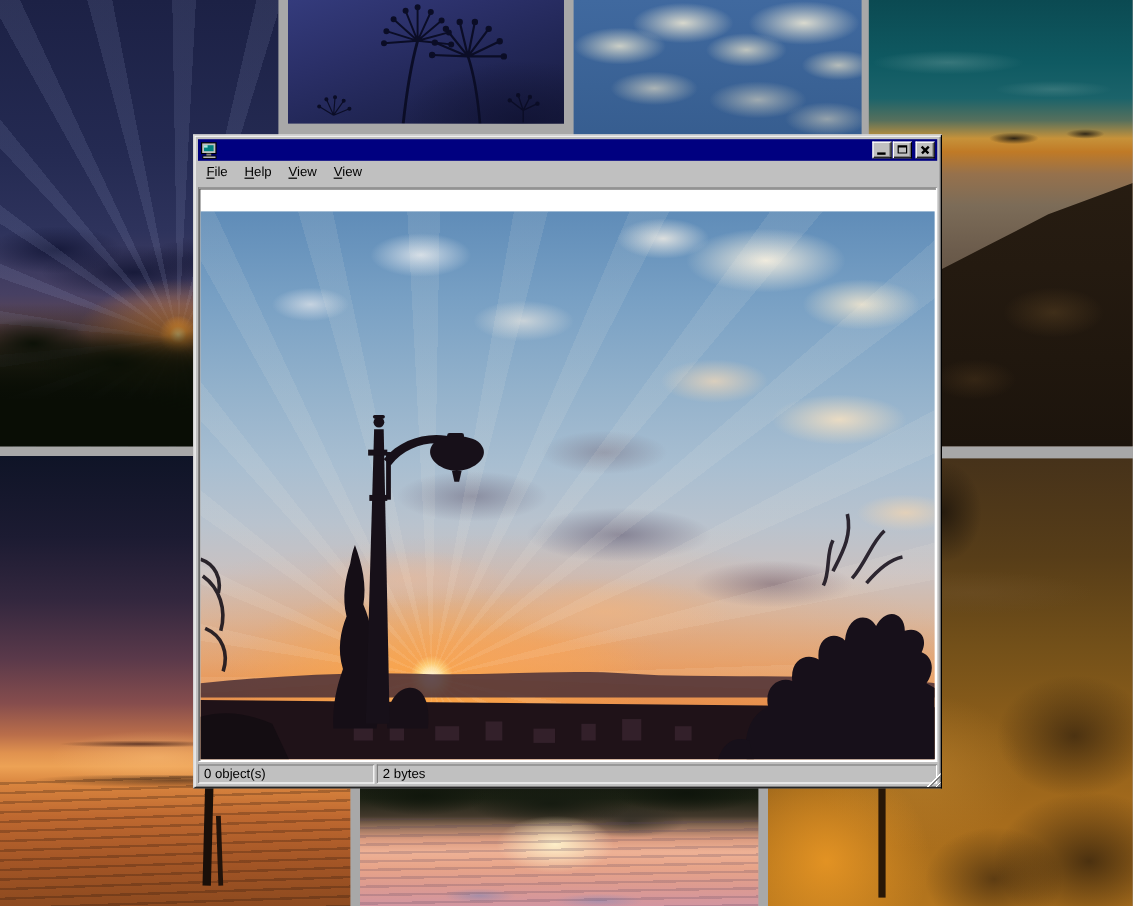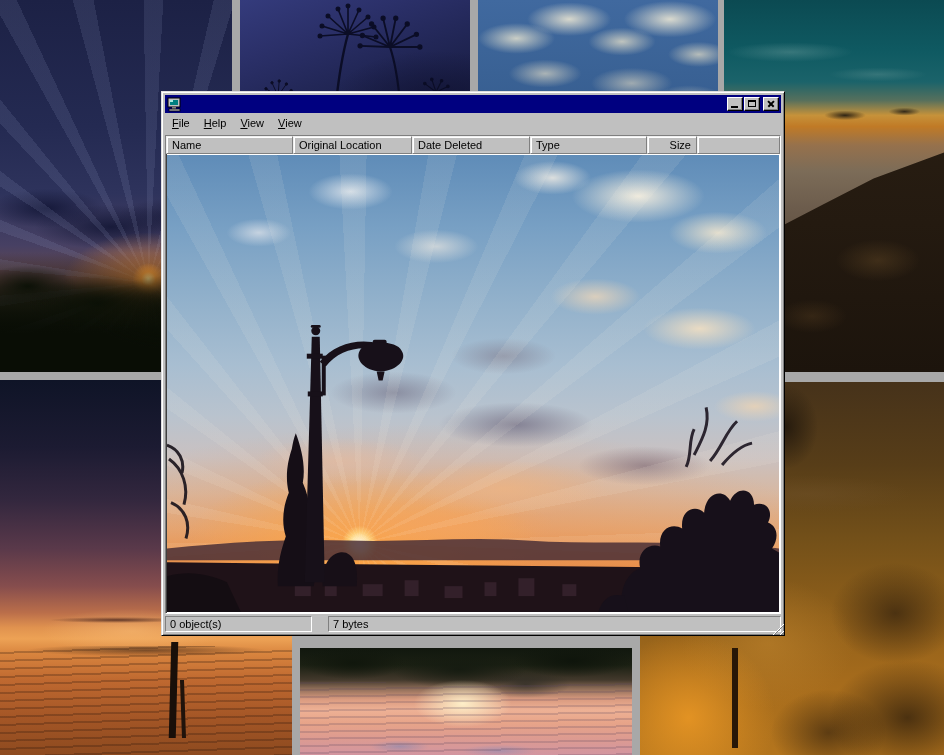--- a/index.html
+++ b/index.html
@@ -99,21 +99,21 @@
       radial-gradient(ellipse 90px 70px at 84% 62%, rgba(40,26,12,.65), transparent 72%),
       radial-gradient(ellipse 110px 80px at 88% 90%, rgba(34,22,10,.7), transparent 72%),
       radial-gradient(ellipse 80px 60px at 62% 94%, rgba(38,24,11,.6), transparent 72%),
       radial-gradient(ellipse 46px 60px at 48% 12%, rgba(28,20,11,.8), transparent 70%),
       radial-gradient(ellipse 140px 24px at 55% 30%, rgba(110,80,40,.5), transparent 75%),
       linear-gradient(180deg,#46321a 0%,#573d18 22%,#735019 42%,#8f5f1a 62%,#a56b1c 80%,#b4751d 100%);
   }
   #bgOrange .pole { position:absolute; left:92px; top:266px; width:6px; height:100px; background:#281707; }
 
   
-  .window { position:absolute; left:161px; top:91px; width:624px; height:545px;
+  .window { position:absolute; left:161px; top:112px; width:624px; height:545px;
     background:#c0c0c0; padding:2px;
     border:1px solid; border-color:#dfdfdf #000 #000 #dfdfdf;
     box-shadow: inset 1px 1px 0 #fff, inset -1px -1px 0 #808080; }
 
   .titlebar { height:18px; background:#000080; display:flex; align-items:center; padding:1px 2px; margin:1px; }
   .title-icon { width:16px; height:15px; display:block; }
   .title-text { color:#fff; font-size:11px; font-weight:bold; margin-left:3px; flex:1; }
   .tb-buttons { display:flex; align-items:center; }
   .tb-btn { width:16px; height:14px; background:#c0c0c0; position:relative;
     border:1px solid; border-color:#fff #000 #000 #fff; box-shadow: inset -1px -1px 0 #808080; }
@@ -162,21 +162,21 @@
       radial-gradient(ellipse 90px 30px at 37% 52%, rgba(106,100,122,.55), transparent 70%),
       radial-gradient(ellipse 110px 32px at 57% 59%, rgba(96,88,112,.6), transparent 70%),
       radial-gradient(ellipse 95px 28px at 78% 68%, rgba(112,92,108,.55), transparent 70%),
       radial-gradient(ellipse 120px 34px at 28% 67%, rgba(228,186,158,.7), transparent 70%),
       radial-gradient(ellipse 150px 40px at 55% 73%, rgba(238,180,130,.75), transparent 70%),
       radial-gradient(ellipse 160px 42px at 45% 81%, rgba(244,164,95,.8), transparent 70%); }
   .mp-rays { position:absolute; inset:0;
     background:repeating-conic-gradient(from 192deg at 31.5% 85%, rgba(255,246,230,0) 0deg 9deg, rgba(255,246,230,.09) 9deg 13deg); }
   .mp-sil { position:absolute; inset:0; width:100%; height:100%; }
 
-  .statusbar { position:absolute; left:3px; right:3px; bottom:3px; height:16px; display:flex; gap:16px; }
+  .statusbar { position:absolute; left:3px; right:3px; bottom:3px; height:16px; display:flex; gap:2px; }
   .spanel { border:1px solid; border-color:#808080 #fff #fff #808080; font-size:11px; color:#000;
     line-height:14px; padding:0 4px; background:#c0c0c0; white-space:nowrap; overflow:hidden; }
   .spanel.objects { width:147px; }
   .spanel.bytes { flex:1; position:relative; }
   .grip { position:absolute; right:0; bottom:0; width:13px; height:13px;
     clip-path:polygon(100% 0, 100% 100%, 0 100%);
     background:repeating-linear-gradient(135deg, #fff 0 1px, #808080 1px 2px, rgba(0,0,0,0) 2px 5px); }
 </style>
 </head>
 <body>
@@ -281,28 +281,20 @@
   </div>
 
   <div class="menubar">
     <span class="menu-item">File</span>
     <span class="menu-item">Help</span>
     <span class="menu-item">View</span>
     <span class="menu-item">View</span>
   </div>
 
   <div class="client">
-    <div class="headerrow">
-      <div class="hcell" style="width:127px">Name</div>
-      <div class="hcell" style="width:119px">Original Location</div>
-      <div class="hcell" style="width:118px">Date Deleted</div>
-      <div class="hcell" style="width:117px">Type</div>
-      <div class="hcell size" style="width:50px">Size</div>
-      <div class="hcell filler"></div>
-    </div>
 
     <div class="viewport">
       <div class="mp-sky"></div>
       <div class="mp-clouds"></div>
       <div class="mp-rays"></div>
       <svg class="mp-sil" viewBox="0 0 613 460" preserveAspectRatio="none">
 
         <path d="M0,396 C60,390 120,386 180,388 C240,390 300,384 360,388 C420,392 480,388 540,392 C580,394 600,394 613,396 L613,408 L0,408 Z" fill="#4a2f36" opacity="0.85"></path>
 
         <path d="M0,410 L613,416 L613,460 L0,460 Z" fill="#1f1218"></path>
@@ -347,16 +339,16 @@
           <path d="M556,312 C566,300 576,292 586,290"></path>
         </g>
         <path d="M456,460 C452,436 462,420 474,416 C470,400 482,390 494,394 C492,376 506,370 516,376 C514,356 530,352 538,360 C540,338 558,336 564,348 C572,332 588,336 588,352 C600,348 608,358 602,370 C612,374 613,386 606,396 L613,400 L613,460 Z" fill="#17101a"></path>
         <path d="M432,460 C436,446 446,440 458,444 L462,460 Z" fill="#17101a"></path>
       </svg>
     </div>
   </div>
 
   <div class="statusbar">
     <div class="spanel objects">0 object(s)</div>
-    <div class="spanel bytes">7 bytes</div>
+    <div class="spanel bytes">2 bytes</div>
   </div>
   <div class="grip"></div>
 </div>
 
 </body></html>

